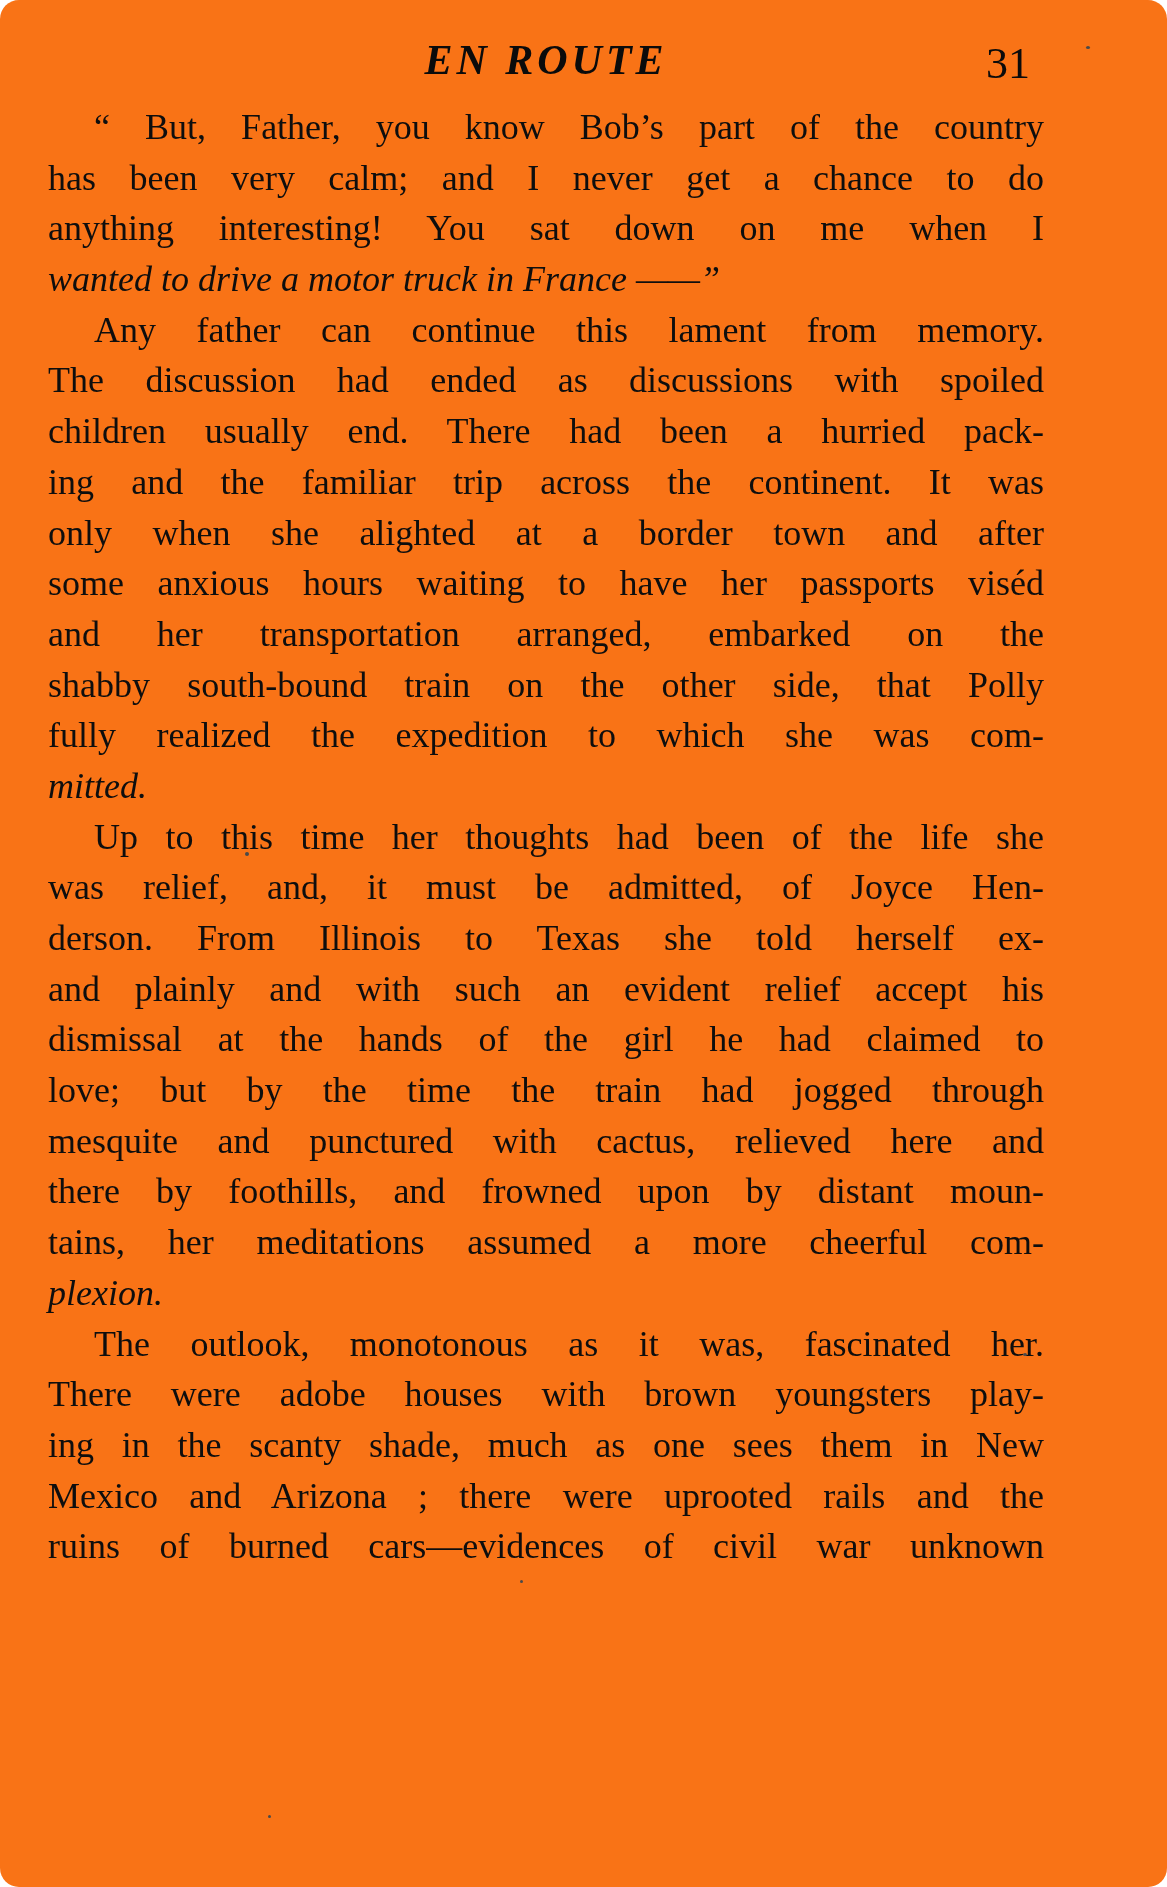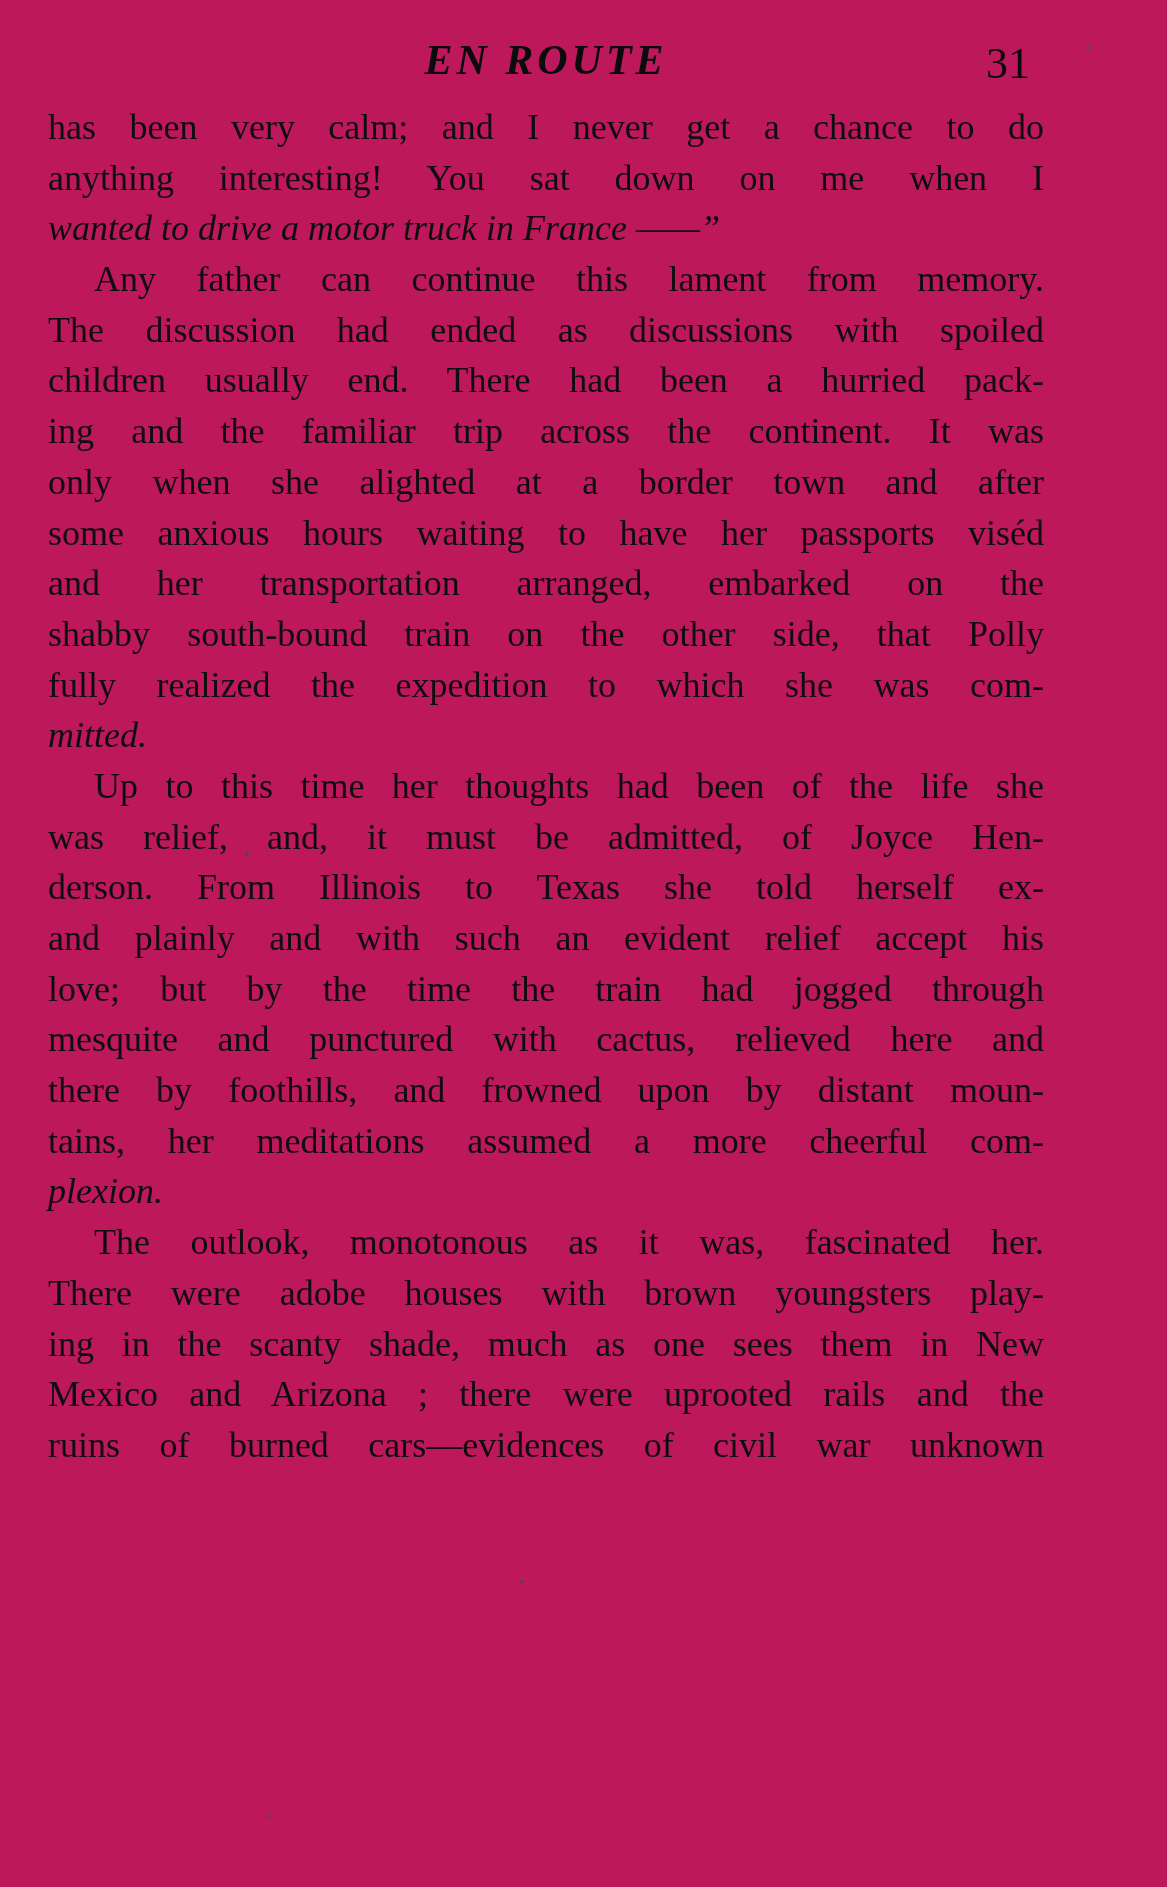--- a/index.html
+++ b/index.html
@@ -4,24 +4,25 @@
 <style>
   html, body {
     margin: 0;
     padding: 0;
     background: #ffffff;
   }
   .page {
     position: relative;
     width: 1167px;
     height: 1887px;
-    background: #be185d;
+    background: #f97316;
     color: #0e0e0e;
     font-family: "Liberation Serif", serif;
     overflow: hidden;
+    border-radius: 19px;
   }
   .running-header {
     position: absolute;
     top: 36px;
     left: 48px;
     width: 996px;
     height: 60px;
   }
   .running-title {
     position: absolute;
@@ -75,37 +76,39 @@
 <body>
 
 <div class="page">
 
   <div class="running-header">
     <div class="running-title">EN ROUTE</div>
     <div class="page-number">31</div>
   </div>
 
   <div class="text-block">
+      <div class="text-line indent">“ But, Father, you know Bob’s part of the country</div>
       <div class="text-line">has been very calm; and I never get a chance to do</div>
       <div class="text-line">anything interesting!  You sat down on me when I</div>
       <div class="text-line last-plain">wanted to drive a motor truck in France ——”</div>
       <div class="text-line indent">Any father can continue this lament from memory.</div>
       <div class="text-line">The discussion had ended as discussions with spoiled</div>
       <div class="text-line">children usually end.  There had been a hurried pack-</div>
       <div class="text-line">ing and the familiar trip across the continent.  It was</div>
       <div class="text-line">only when she alighted at a border town and after</div>
       <div class="text-line">some anxious hours waiting to have her passports viséd</div>
       <div class="text-line">and her transportation arranged, embarked on the</div>
       <div class="text-line">shabby south-bound train on the other side, that Polly</div>
       <div class="text-line">fully realized the expedition to which she was com-</div>
       <div class="text-line last-plain">mitted.</div>
       <div class="text-line indent">Up to this time her thoughts had been of the life she</div>
       <div class="text-line">was relief, and, it must be admitted, of Joyce Hen-</div>
       <div class="text-line">derson.  From Illinois to Texas she told herself ex-</div>
       <div class="text-line">and plainly and with such an evident relief accept his</div>
+      <div class="text-line">dismissal at the hands of the girl he had claimed to</div>
       <div class="text-line">love; but by the time the train had jogged through</div>
       <div class="text-line">mesquite and punctured with cactus, relieved here and</div>
       <div class="text-line">there by foothills, and frowned upon by distant moun-</div>
       <div class="text-line">tains, her meditations assumed a more cheerful com-</div>
       <div class="text-line last-plain">plexion.</div>
       <div class="text-line indent">The outlook, monotonous as it was, fascinated her.</div>
       <div class="text-line">There were adobe houses with brown youngsters play-</div>
       <div class="text-line">ing in the scanty shade, much as one sees them in New</div>
       <div class="text-line">Mexico and Arizona ; there were uprooted rails and the</div>
       <div class="text-line">ruins of burned cars—evidences of civil war unknown</div>

